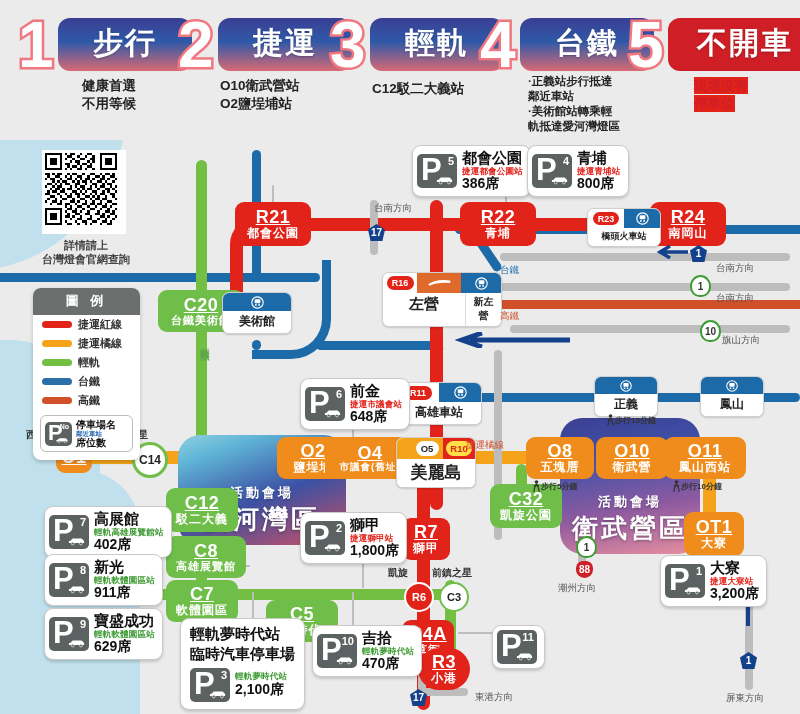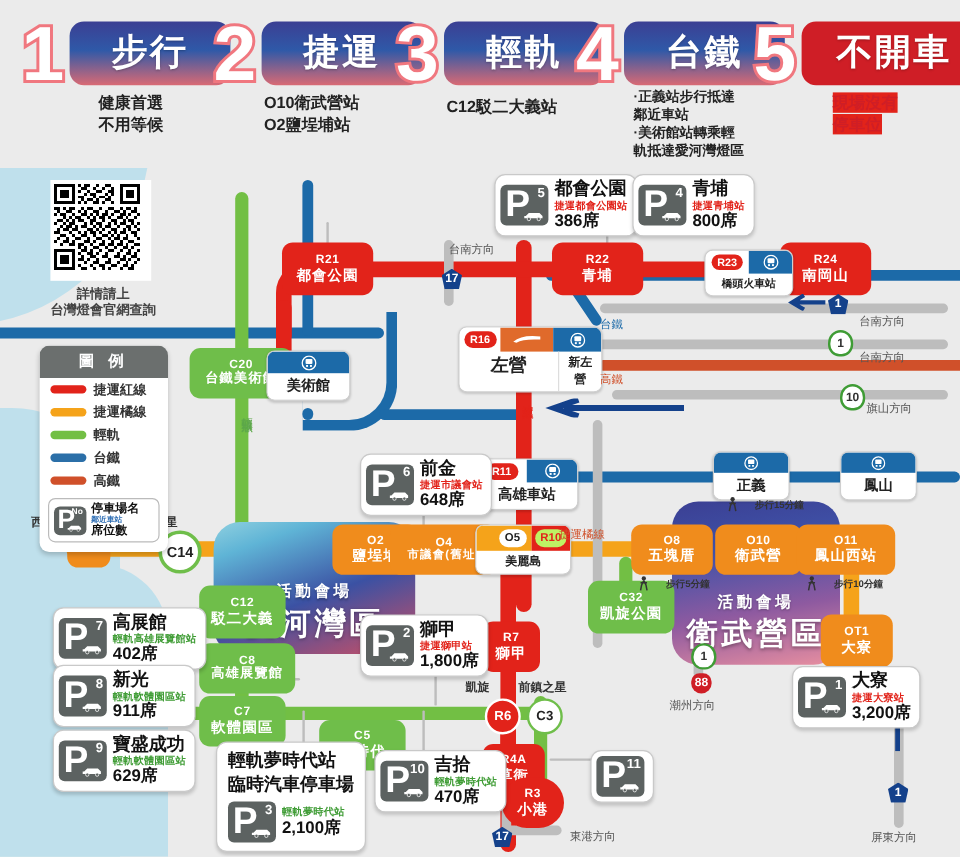--- a/index.html
+++ b/index.html
@@ -47,21 +47,21 @@
   .org{background:#f5a31a;}
   .grn{background:#72bf44;}
   .tra{background:#1c6aa8;}
   .hsr{background:#d0502a;}
   .gry{background:#bdbdbd;}
 
   
   .st{position:absolute;border-radius:9px;color:#fff;text-align:center;
       font-weight:bold;display:flex;flex-direction:column;align-items:center;
       justify-content:center;line-height:1.05;white-space:nowrap;z-index:12;}
-  .st .code{font-size:10px;letter-spacing:.5px;}
+  .st .code{font-size:18px;letter-spacing:.5px;text-decoration:underline;}
   .st .nm{font-size:12px;letter-spacing:1px;}
   .st.r{background:#e2231a;}
   .st.o{background:#f08c1c;}
   .st.g{background:#6fbe4a;}
 
   
   .cb{position:absolute;border-radius:50%;display:flex;align-items:center;justify-content:center;
       font-size:11px;font-weight:bold;z-index:14;color:#fff;}
   .cb.ro{color:#e2231a;}
 
@@ -129,21 +129,21 @@
 
   
   .sh{position:absolute;z-index:18;display:flex;align-items:center;justify-content:center;
       font-size:10px;font-weight:bold;color:#fff;}
   .sh.fw{width:17px;height:17px;background:#14418b;
      clip-path:polygon(50% 0,100% 32%,85% 100%,15% 100%,0 32%);}
   .sh.pr{width:17px;height:18px;background:#fff;border:2px solid #3f9c35;color:#333;border-radius:50% 50% 45% 45%;}
   .sh.ex{width:17px;height:17px;background:#cf1e26;border-radius:50% 50% 60% 60%;}
 
   
-  .walk{position:absolute;z-index:16;display:flex;align-items:center;gap:14px;}
+  .walk{position:absolute;z-index:16;display:flex;align-items:center;gap:0;}
   .walk .wt{font-size:8px;font-weight:bold;color:#333;white-space:nowrap;}
   .arrow{position:absolute;z-index:17;}
 </style>
 </head>
 <body>
 
 <div id="root">
 
   <div class="header">
 
@@ -335,25 +335,25 @@
         <div style="font-size:12px;">高雄車站</div>
       </div>
     </div>
 
     <div class="trbox" style="left:396px;top:297px;width:78px;">
       <div class="hd" style="height:21px;">
         <div style="background:#f5a31a;padding-left:14px;">
           <span style="display:flex;align-items:center;justify-content:center;width:23px;height:15px;border-radius:8px;background:#fff;color:#222;font-size:9.5px;font-weight:bold;">O5</span>
         </div>
         <div style="background:#e2231a;">
-          <span style="display:flex;align-items:center;justify-content:center;width:26px;height:15px;border-radius:8px;background:#bef264;color:#e2231a;font-size:9.5px;font-weight:bold;">R10</span>
+          <span style="display:flex;align-items:center;justify-content:center;width:26px;height:15px;border-radius:8px;background:#fde047;color:#e2231a;font-size:9.5px;font-weight:bold;">R10</span>
         </div>
       </div>
       <div class="bd">
-        <div style="font-size:10px;">美麗島</div>
+        <div style="font-size:17px;">美麗島</div>
       </div>
     </div>
 
     <div class="st r" style="left:402px;top:378px;width:48px;height:42px;">
       <div class="code">R7</div>
       <div class="nm">獅甲</div>
     </div>
 
     <div class="cb" style="left:404px;top:442px;width:26px;height:26px;background:#e2231a;border:2px solid #fff;color:#fff;">
       <span>R6</span>

